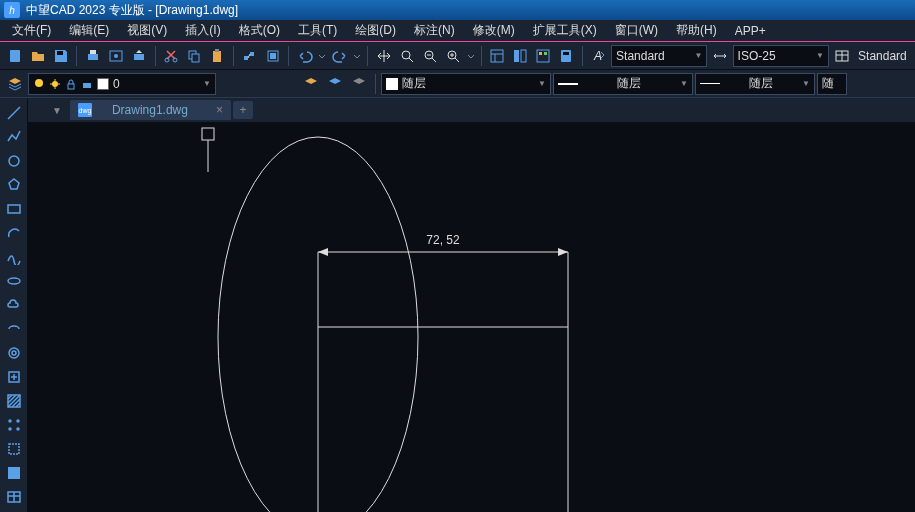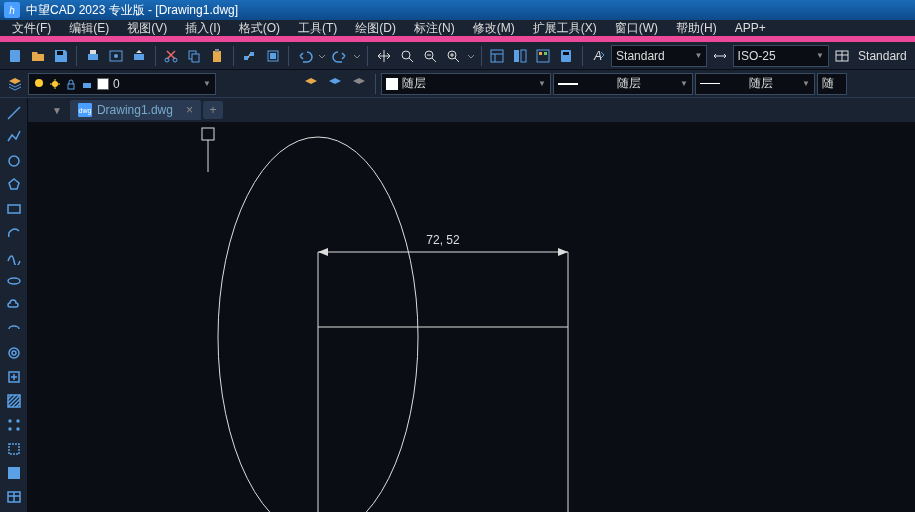--- a/index.html
+++ b/index.html
@@ -1,36 +1,36 @@
 <!DOCTYPE html>
 <html><head>
 <meta charset="utf-8">
 <style>
 *{margin:0;padding:0;box-sizing:border-box;font-family:"Microsoft YaHei",SimSun,sans-serif;font-size:12px;user-select:none}
 body{width:915px;height:512px;background:#0a0e14;overflow:hidden;position:relative}
 .titlebar{height:20px;background:linear-gradient(#1a6bb8,#0d4a8a);display:flex;align-items:center;padding:0 4px;color:#fff}
 .titlebar .logo{width:16px;height:16px;background:#4a9eff;border-radius:2px;margin-right:6px;display:flex;align-items:center;justify-content:center;font-size:10px;font-style:italic}
-.menubar{height:22px;background:#1a2332;display:flex;align-items:center;padding:0 4px;gap:2px;border-bottom:6px solid #ec4899}
+.menubar{height:22px;background:#1a2332;display:flex;align-items:center;padding:0 4px;gap:2px;border-bottom:1px solid #ec4899}
 .menubar span{color:#ddd;padding:2px 8px;cursor:pointer;font-size:12px}
 .toolbar1{height:28px;background:#1a2332;display:flex;align-items:center;padding:0 4px;gap:2px;border-bottom:1px solid #0a0e14}
 .toolbar2{height:28px;background:#1a2332;display:flex;align-items:center;padding:0 4px;gap:2px;border-bottom:1px solid #2a3a52}
 .tbtn{width:22px;height:22px;display:flex;align-items:center;justify-content:center;cursor:pointer;border-radius:2px}
 .tbtn svg{width:16px;height:16px}
 .sep{width:1px;height:20px;background:#3a4a62;margin:0 3px}
 .dropdown{height:22px;background:#0a0e14;border:1px solid #3a4a62;display:flex;align-items:center;padding:0 4px;color:#ddd;cursor:pointer;gap:4px}
 .dropdown .arrow{margin-left:auto;font-size:8px;color:#888}
 .colorswatch{width:12px;height:12px;border:1px solid #666}
 .main{display:flex;height:414px}
 .lefttool{width:28px;background:#1a2332;display:flex;flex-direction:column;align-items:center;padding-top:4px;gap:2px;border-right:1px solid #0a0e14}
 .ltbtn{width:22px;height:22px;display:flex;align-items:center;justify-content:center;cursor:pointer;border-radius:2px}
 .ltbtn svg{width:16px;height:16px;stroke:#5aa0e6;fill:none;stroke-width:1.5}
 .canvas-area{flex:1;position:relative;background:#0a0e14}
 .tabbar{height:24px;background:#1a2332;display:flex;align-items:center;padding-left:24px;gap:2px}
 .tabclose{color:#888;margin-left:8px;cursor:pointer}
-.tab{height:20px;background:#2a3a52;display:flex;align-items:center;padding:0 8px;color:#7ac;font-family:"Courier New",monospace;font-size:11px;border-radius:2px 2px 0 0;cursor:pointer;gap:5px}
+.tab{height:20px;background:#2a3a52;display:flex;align-items:center;padding:0 8px;color:#7ac;font-family:"Courier New",monospace;font-size:11px;border-radius:2px 2px 0 0;cursor:pointer;gap:20px}
 .tab .fileicon{width:14px;height:14px;background:#4a9eff;border-radius:1px;display:flex;align-items:center;justify-content:center;font-size:7px;color:#fff}
 .tab-dropdown{color:#888;margin-right:6px;cursor:pointer;font-size:10px}
 .newtab{width:20px;height:18px;background:#2a3a52;display:flex;align-items:center;justify-content:center;color:#888;cursor:pointer;border-radius:2px}
 .drawing{position:absolute;top:24px;left:0;right:0;bottom:0}
 .drawing svg{width:100%;height:100%}
 .lineweight{display:inline-block;width:20px;height:2px;background:#fff;vertical-align:middle}
 </style>
 </head>
 <body>
 

